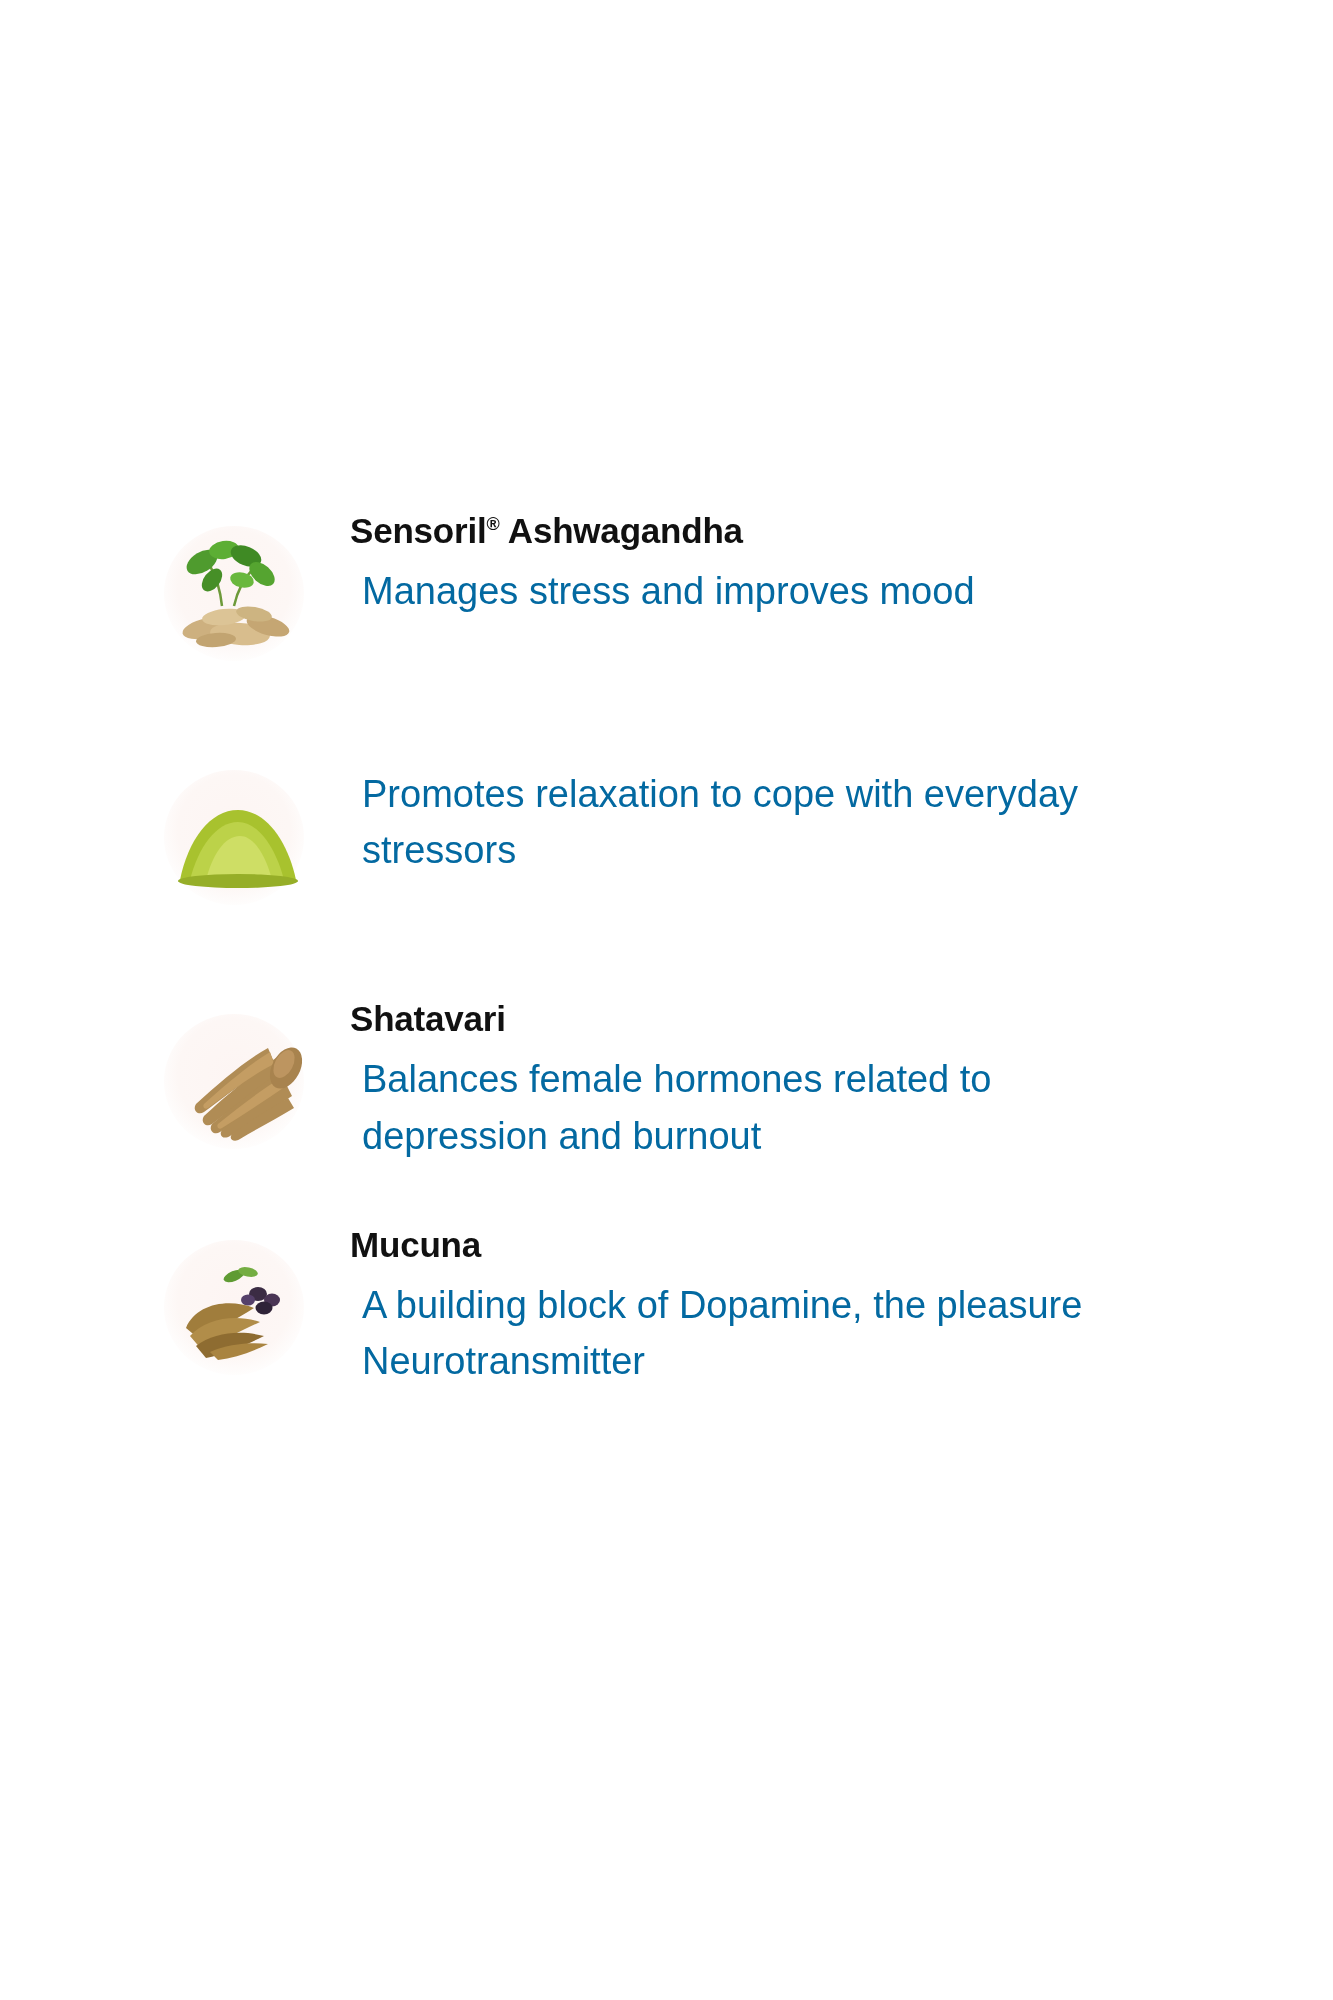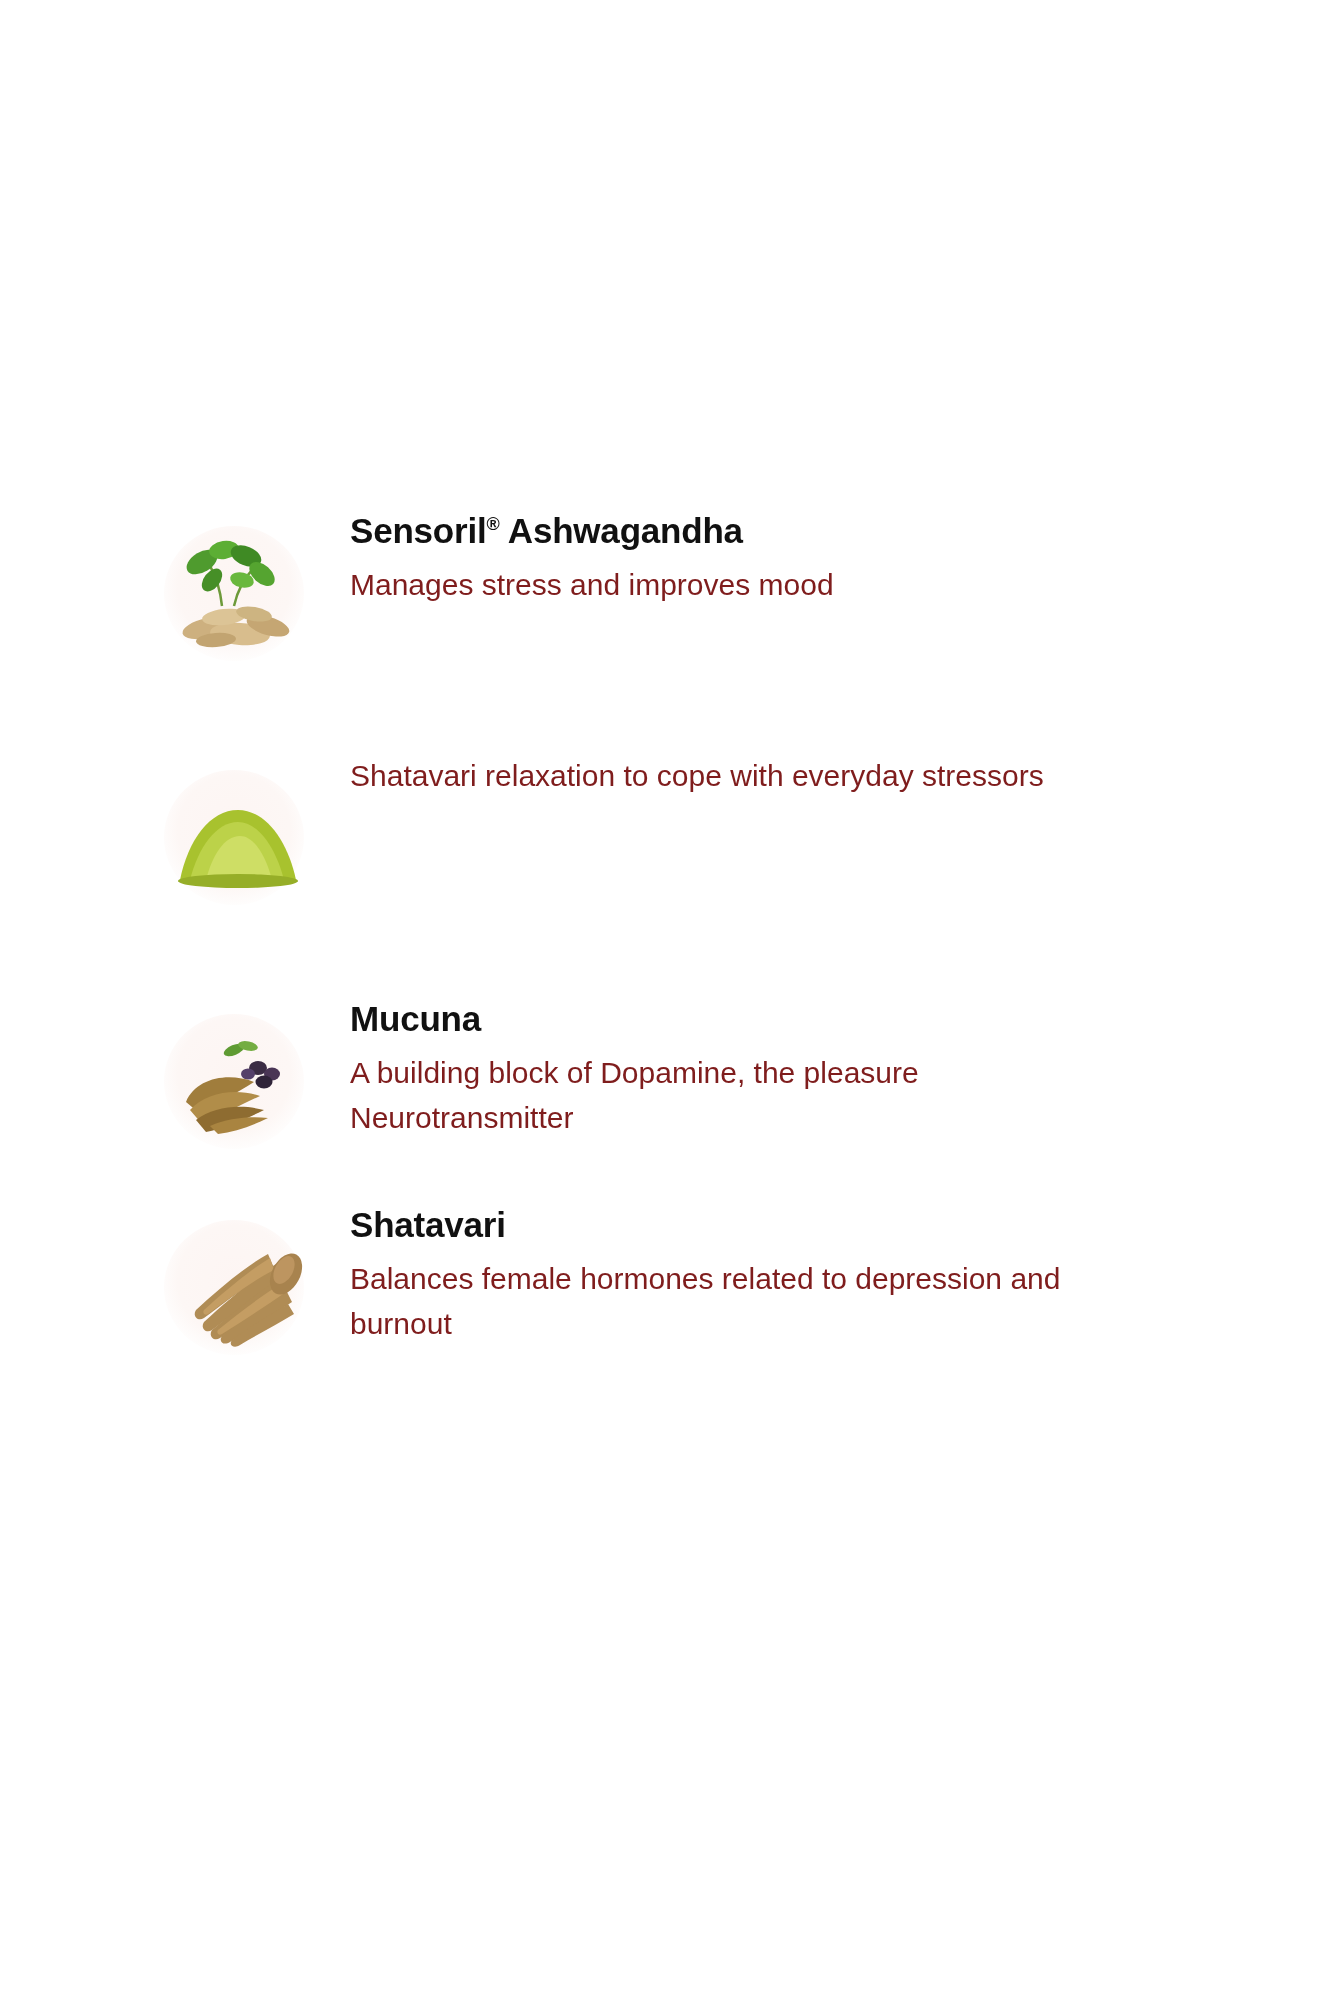--- a/index.html
+++ b/index.html
@@ -79,24 +79,24 @@
   }
 
   .ing-title sup {
     font-size: 18px;
     font-weight: bold;
     vertical-align: super;
     line-height: 0;
   }
 
   .ing-desc {
-    font-size: 30px;
+    font-size: 38px;
     line-height: 1.48;
-    margin: 0;
-    color: #7f1d1d;
+    margin: 12px;
+    color: #0369a1;
     max-width: 760px;
     font-weight: 400;
   }
 </style>
 </head>
 <body>
 
 <div class="ingredient-list">
 
   <div class="ingredient-row row-spacing-large">
@@ -132,21 +132,46 @@
     <div class="thumb">
       <div class="halo"></div>
       <svg viewBox="0 0 180 150" xmlns="http://www.w3.org/2000/svg">
         <path d="M30 118 C38 78 60 48 88 48 C116 48 138 80 146 118 Z" fill="#a8c22e"></path>
         <path d="M40 118 C48 86 66 60 88 60 C108 60 126 86 134 118 Z" fill="#bcd249"></path>
         <path d="M56 118 C62 94 74 74 90 74 C104 74 116 94 122 118 Z" fill="#cede65"></path>
         <ellipse cx="88" cy="119" rx="60" ry="7" fill="#96ae28"></ellipse>
       </svg>
     </div>
     <div class="text-block">
-      <p class="ing-desc">Shatavari relaxation to cope with everyday stressors</p>
+      <p class="ing-desc">Promotes relaxation to cope with everyday stressors</p>
+    </div>
+  </div>
+
+  <div class="ingredient-row">
+    <div class="thumb">
+      <div class="halo"></div>
+      <svg viewBox="0 0 180 150" xmlns="http://www.w3.org/2000/svg">
+        <g fill="#b08c55">
+          <path d="M118 42 C96 54 70 76 46 98 C42 104 48 110 54 106 C78 88 104 68 124 56 Z"></path>
+          <path d="M126 52 C104 66 78 88 54 110 C50 116 56 122 62 118 C86 100 112 80 132 66 Z"></path>
+          <path d="M132 64 C112 78 86 98 62 118 C58 124 64 130 70 126 C94 110 118 92 138 78 Z"></path>
+          <path d="M136 78 C118 90 94 106 72 124 C68 130 74 134 80 130 C102 116 124 102 142 90 Z"></path>
+          <path d="M138 92 C122 102 100 114 82 128 C78 133 84 137 90 133 C108 122 128 112 144 102 Z"></path>
+        </g>
+        <g fill="#c49d63">
+          <path d="M120 46 C100 58 76 78 54 98 C52 101 55 104 58 102 C80 86 104 68 124 58 Z"></path>
+          <path d="M134 70 C114 82 90 100 68 118 C66 121 69 124 72 122 C94 108 116 94 136 80 Z"></path>
+        </g>
+        <ellipse cx="136" cy="62" rx="14" ry="22" fill="#a8834e" transform="rotate(28 136 62)"></ellipse>
+        <ellipse cx="134" cy="58" rx="9" ry="15" fill="#bd9560" transform="rotate(28 134 58)"></ellipse>
+      </svg>
+    </div>
+    <div class="text-block">
+      <h3 class="ing-title"><span>Shatavari</span><sup></sup><span></span></h3>
+      <p class="ing-desc">Balances female hormones related to depression and burnout</p>
     </div>
   </div>
 
   <div class="ingredient-row">
     <div class="thumb">
       <div class="halo"></div>
       <svg viewBox="0 0 180 150" xmlns="http://www.w3.org/2000/svg">
 
         <ellipse cx="84" cy="44" rx="11" ry="5" fill="#5f9b33" transform="rotate(-22 84 44)"></ellipse>
         <ellipse cx="98" cy="40" rx="10" ry="4.5" fill="#74ad42" transform="rotate(12 98 40)"></ellipse>
@@ -161,38 +186,13 @@
         <path d="M46 114 C64 100 92 98 114 104 C94 114 74 122 56 126 Z" fill="#8e6c31"></path>
         <path d="M60 120 C78 112 100 110 118 112 C102 120 84 126 68 128 Z" fill="#a98440"></path>
       </svg>
     </div>
     <div class="text-block">
       <h3 class="ing-title"><span>Mucuna</span><sup></sup><span></span></h3>
       <p class="ing-desc">A building block of Dopamine, the pleasure Neurotransmitter</p>
     </div>
   </div>
 
-  <div class="ingredient-row">
-    <div class="thumb">
-      <div class="halo"></div>
-      <svg viewBox="0 0 180 150" xmlns="http://www.w3.org/2000/svg">
-        <g fill="#b08c55">
-          <path d="M118 42 C96 54 70 76 46 98 C42 104 48 110 54 106 C78 88 104 68 124 56 Z"></path>
-          <path d="M126 52 C104 66 78 88 54 110 C50 116 56 122 62 118 C86 100 112 80 132 66 Z"></path>
-          <path d="M132 64 C112 78 86 98 62 118 C58 124 64 130 70 126 C94 110 118 92 138 78 Z"></path>
-          <path d="M136 78 C118 90 94 106 72 124 C68 130 74 134 80 130 C102 116 124 102 142 90 Z"></path>
-          <path d="M138 92 C122 102 100 114 82 128 C78 133 84 137 90 133 C108 122 128 112 144 102 Z"></path>
-        </g>
-        <g fill="#c49d63">
-          <path d="M120 46 C100 58 76 78 54 98 C52 101 55 104 58 102 C80 86 104 68 124 58 Z"></path>
-          <path d="M134 70 C114 82 90 100 68 118 C66 121 69 124 72 122 C94 108 116 94 136 80 Z"></path>
-        </g>
-        <ellipse cx="136" cy="62" rx="14" ry="22" fill="#a8834e" transform="rotate(28 136 62)"></ellipse>
-        <ellipse cx="134" cy="58" rx="9" ry="15" fill="#bd9560" transform="rotate(28 134 58)"></ellipse>
-      </svg>
-    </div>
-    <div class="text-block">
-      <h3 class="ing-title"><span>Shatavari</span><sup></sup><span></span></h3>
-      <p class="ing-desc">Balances female hormones related to depression and burnout</p>
-    </div>
-  </div>
-
 </div>
 
 </body></html>

